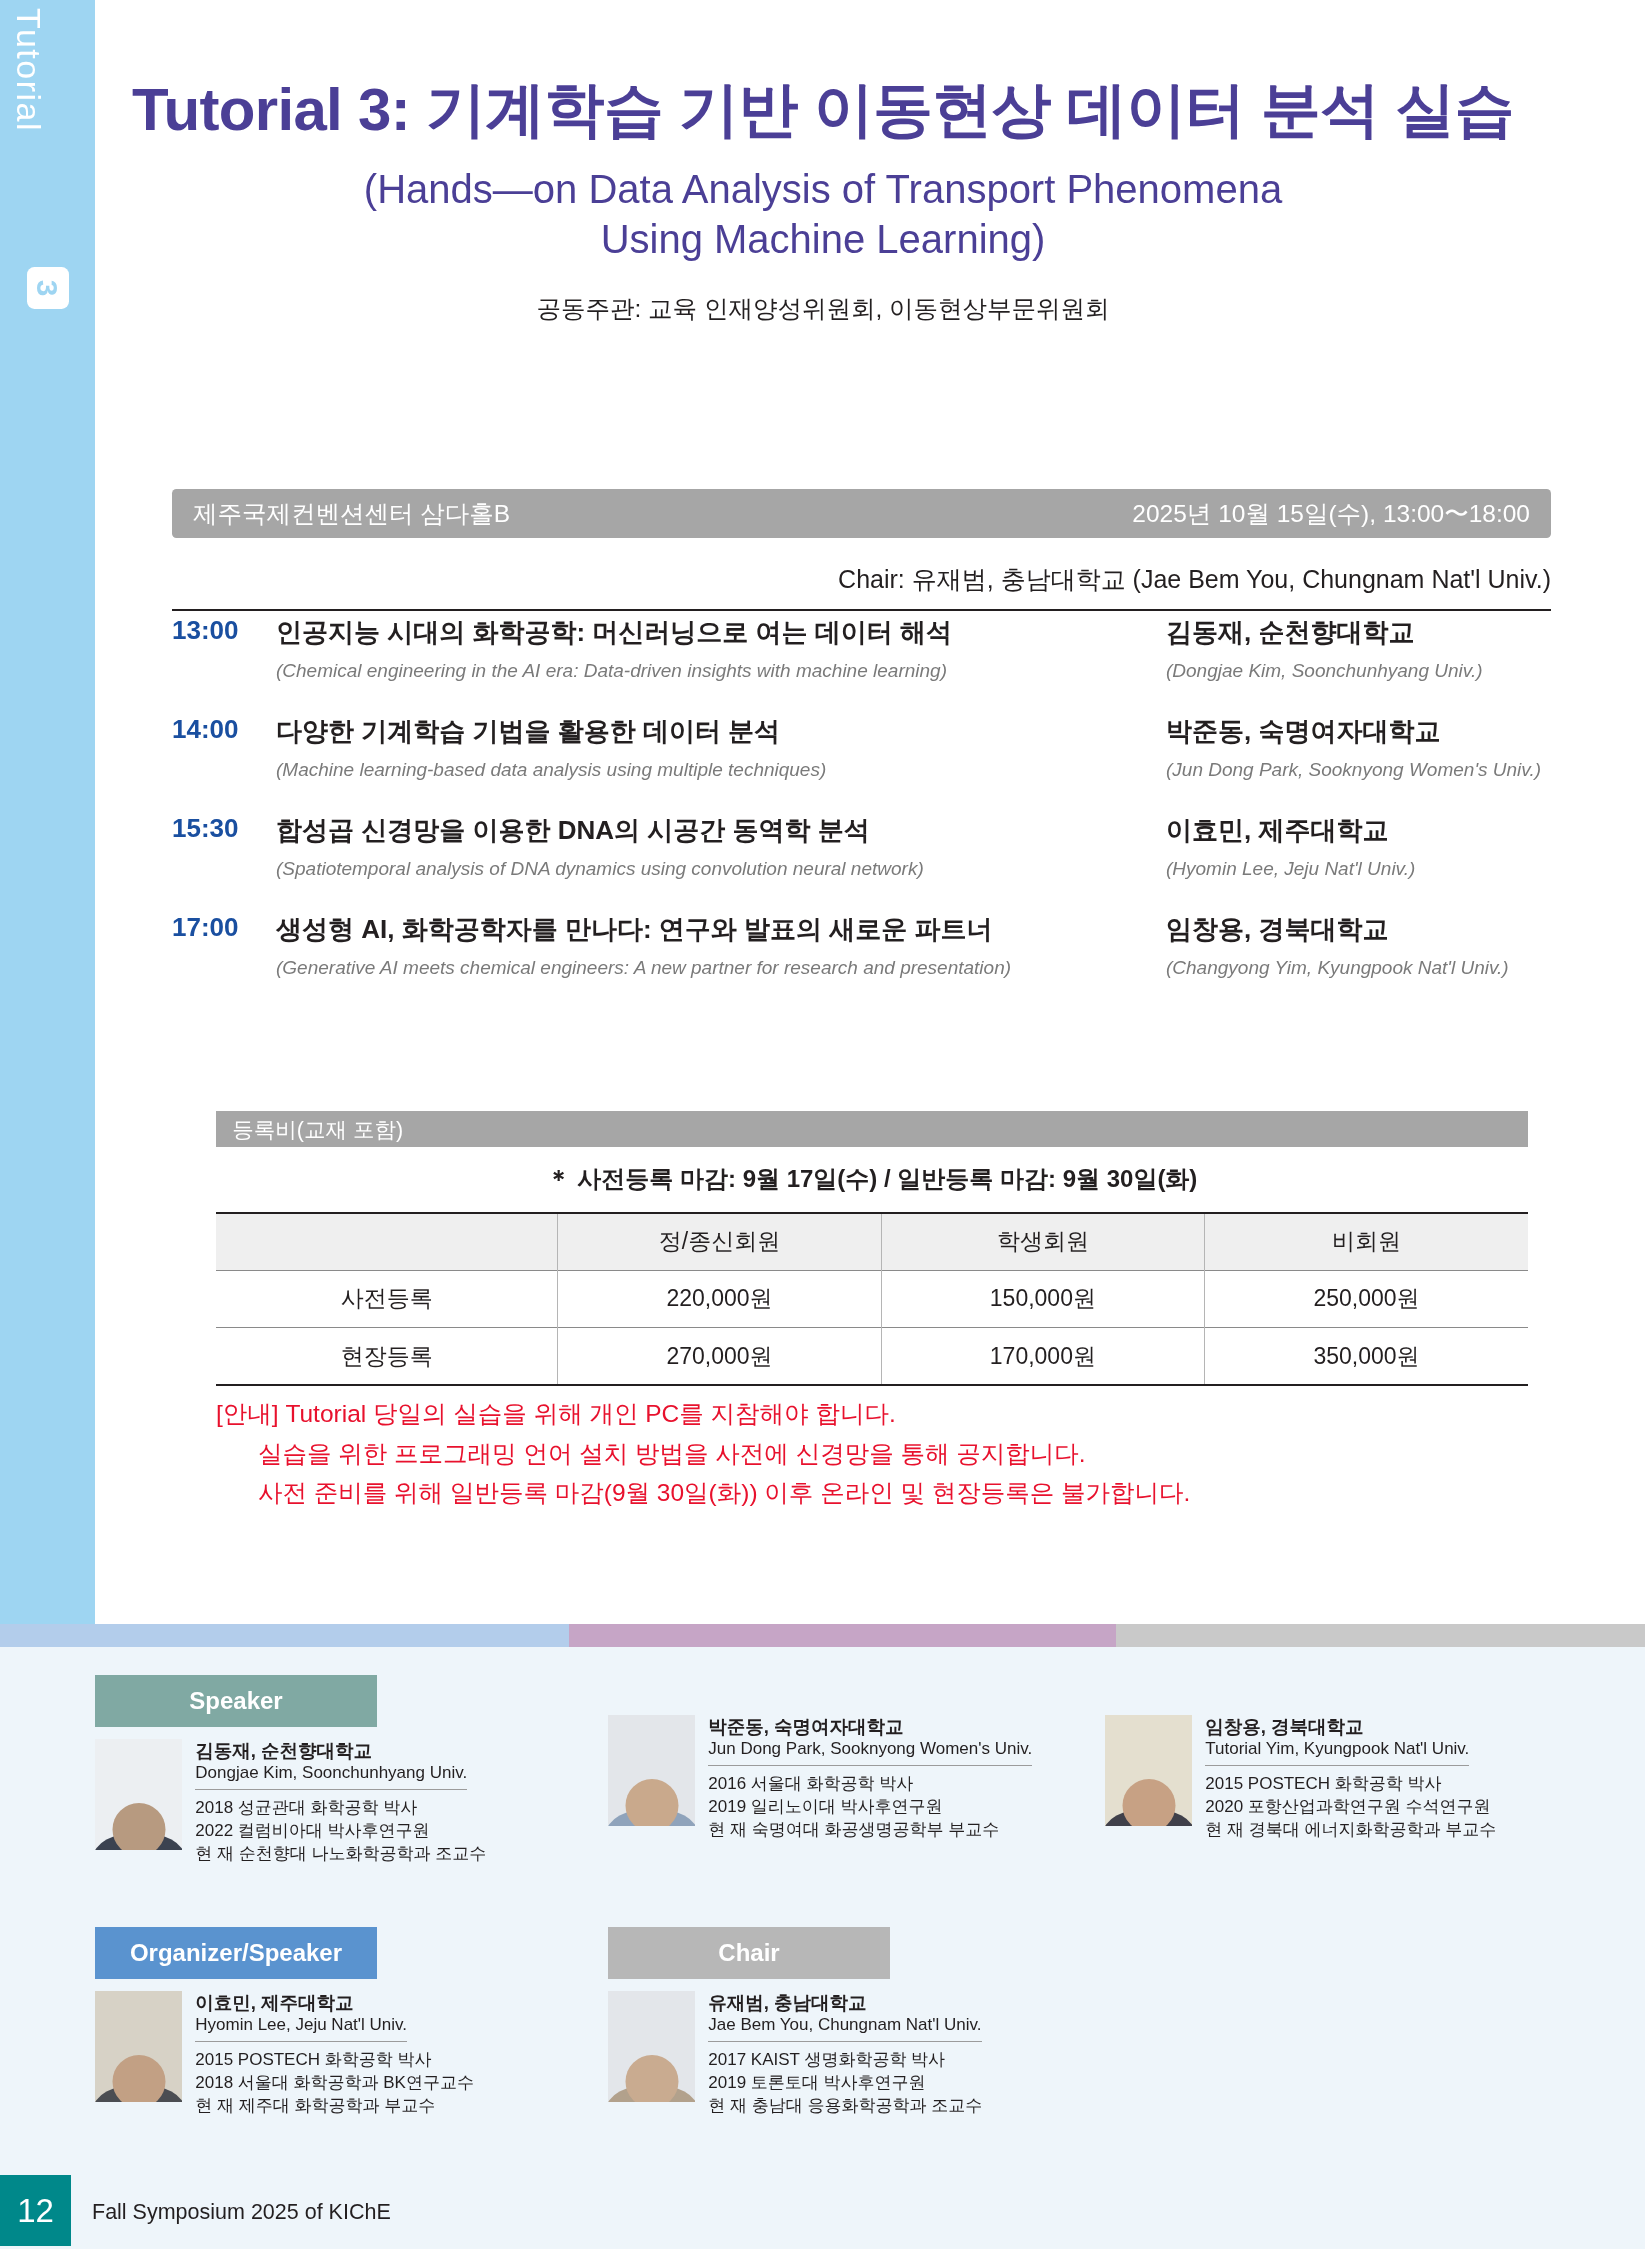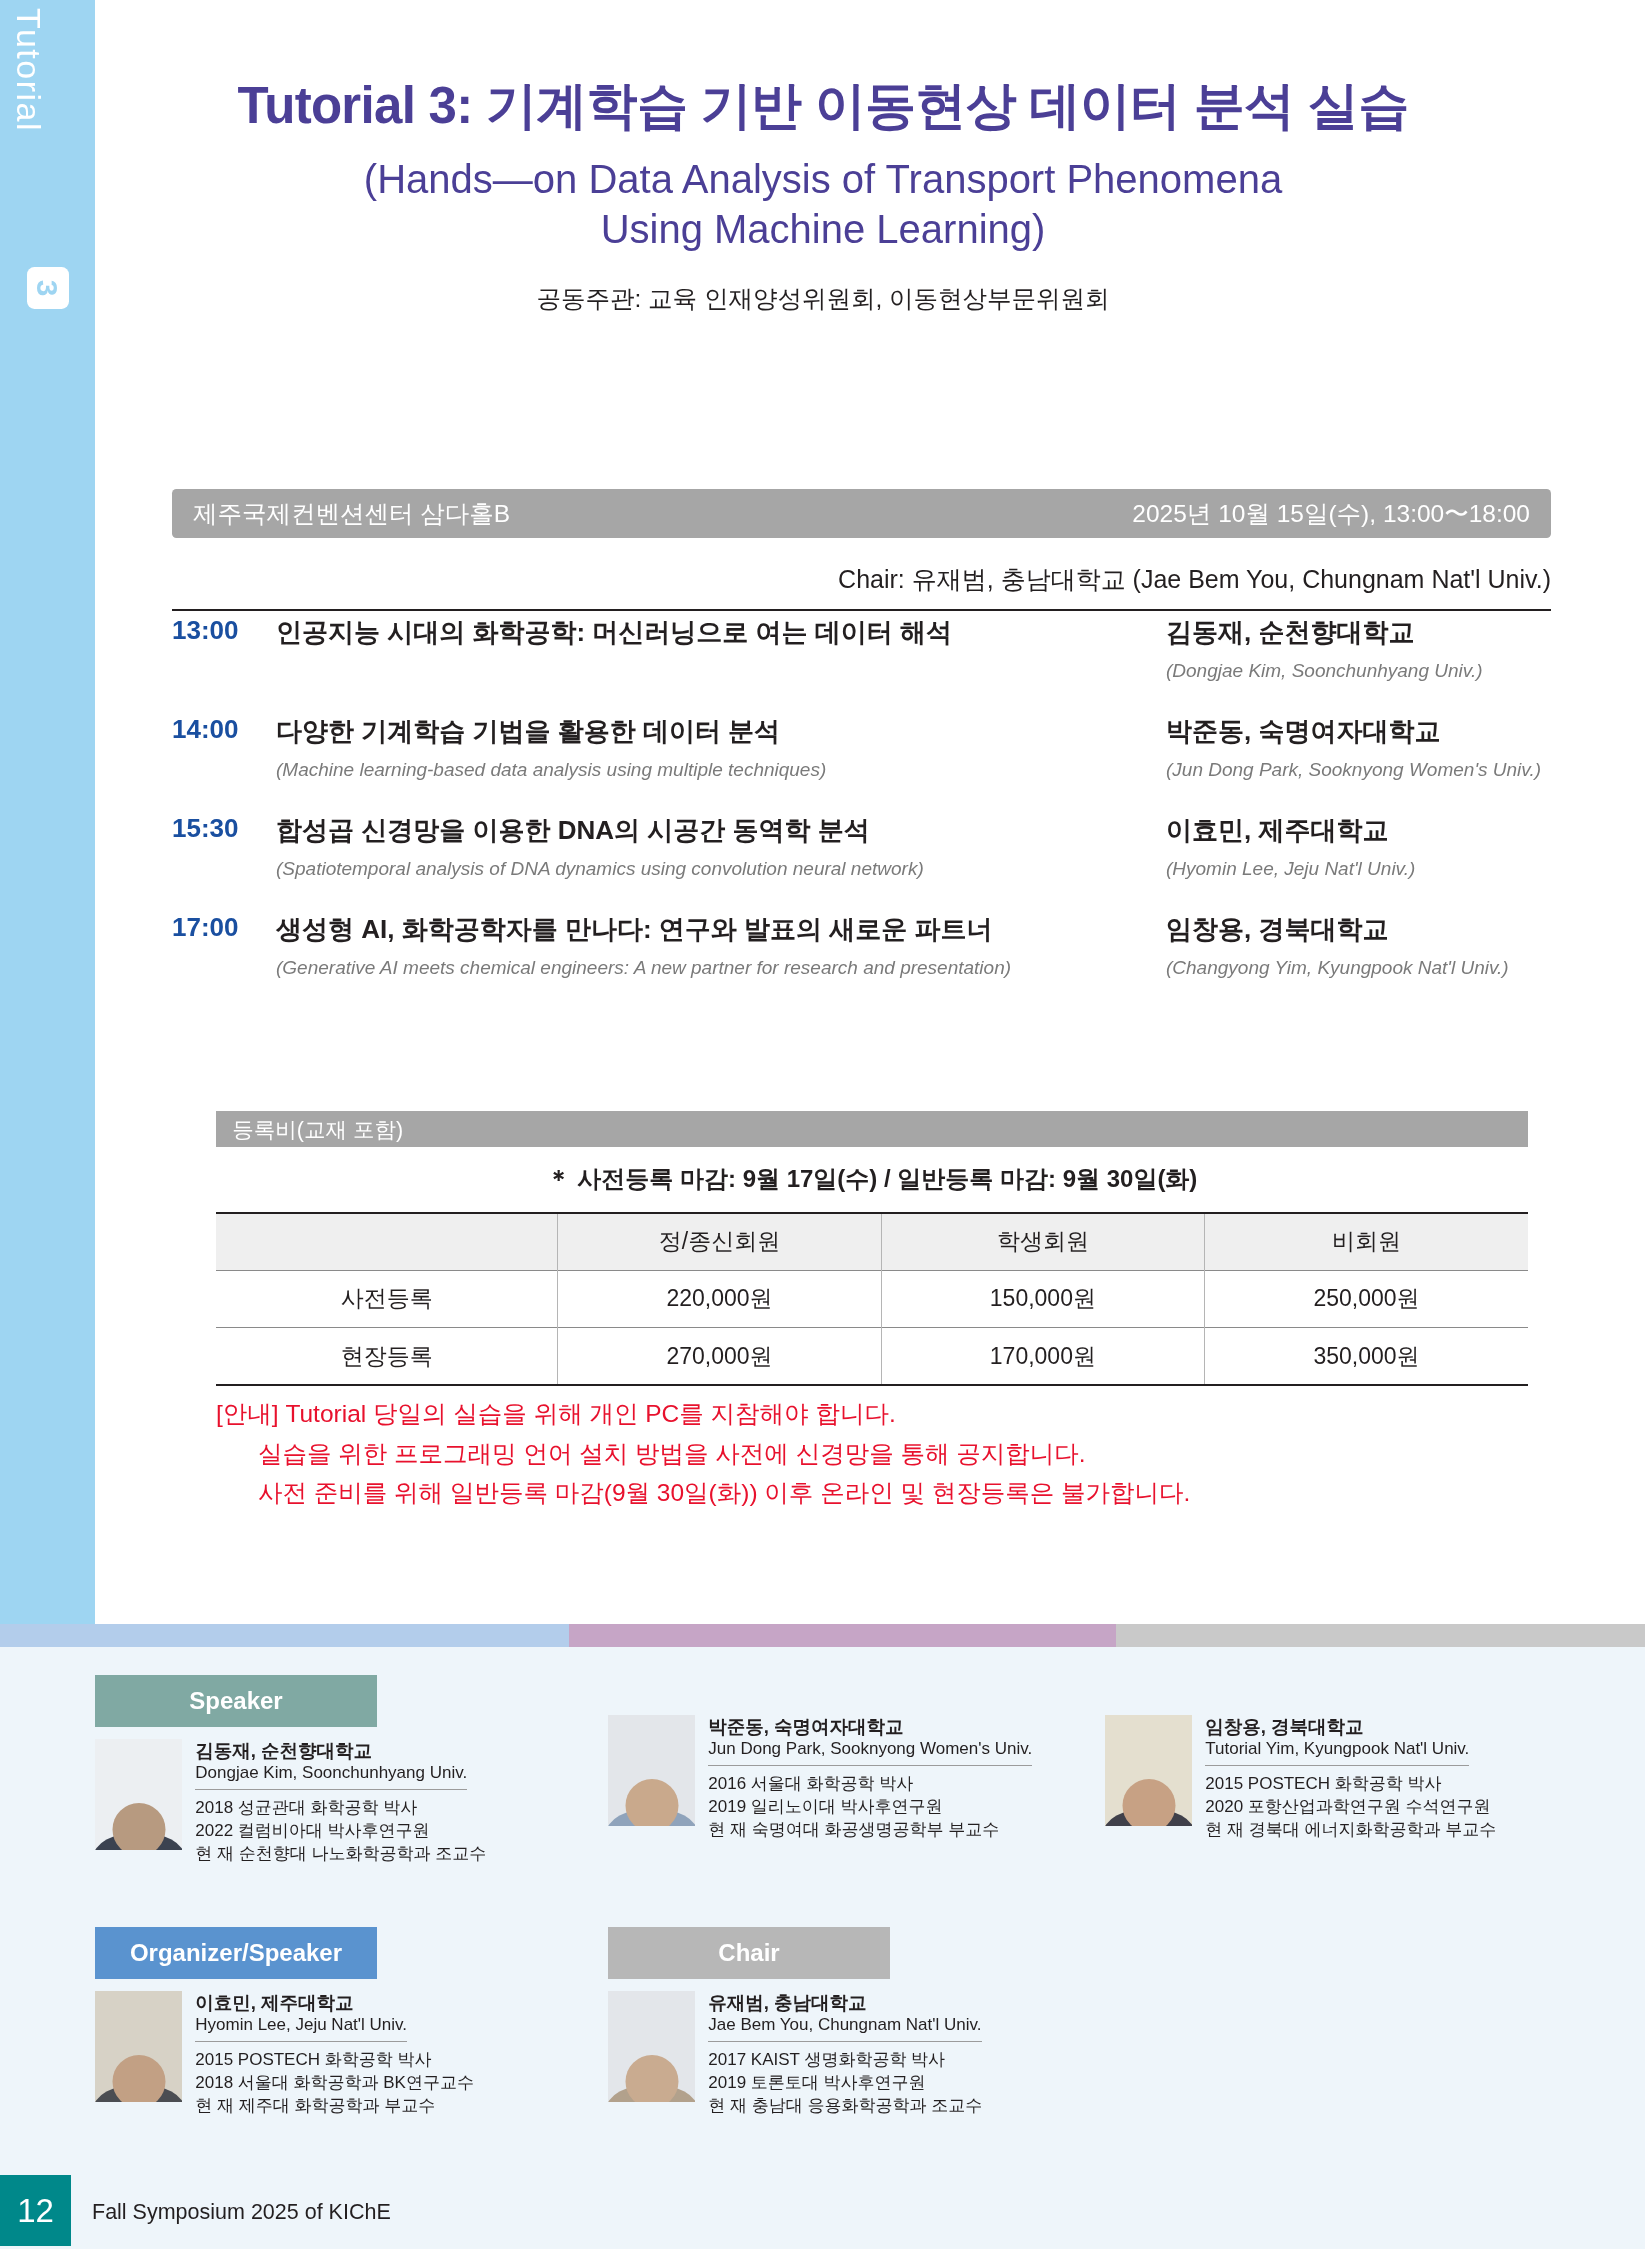--- a/index.html
+++ b/index.html
@@ -48,21 +48,21 @@
     display: flex;
     align-items: center;
     justify-content: center;
   }
   .side-tab-num span { transform: rotate(90deg); display: block; }
 
   
   .header { padding-top: 78px; text-align: center; }
   .title-main {
     color: #4b3f96;
-    font-size: 51px;
+    font-size: 60px;
     font-weight: 700;
     letter-spacing: -0.7px;
     line-height: 1.08;
   }
   .title-sub {
     color: #4b3f96;
     font-size: 40px;
     font-weight: 400;
     line-height: 1.26;
     margin-top: 21px;
@@ -330,20 +330,21 @@
 </div>
 
 <div class="chair-line">Chair: 유재범, 충남대학교 (Jae Bem You,  Chungnam Nat'l Univ.)</div>
 
 <div class="schedule">
 
   <div class="sess-row">
     <div class="sess-time">13:00</div>
     <div class="sess-body">
       <div class="sess-ko">인공지능 시대의 화학공학: 머신러닝으로 여는 데이터 해석</div>
+      <div class="sess-en">(Chemical engineering in the AI era: Data-driven insights with machine learning)</div>
       <div class="sess-person">
         <div class="sess-person-ko">김동재, 순천향대학교</div>
         <div class="sess-person-en">(Dongjae Kim, Soonchunhyang Univ.)</div>
       </div>
     </div>
   </div>
 
   <div class="sess-row">
     <div class="sess-time">14:00</div>
     <div class="sess-body">

